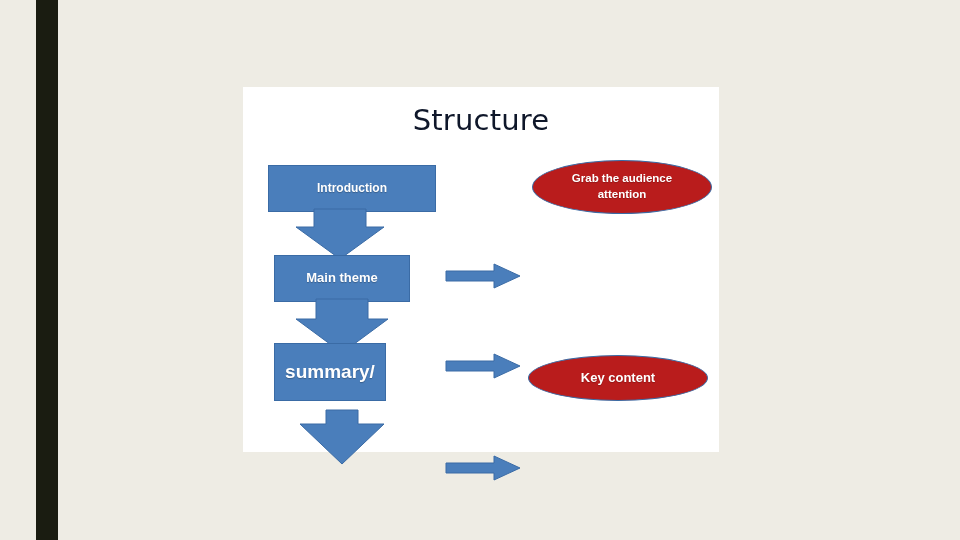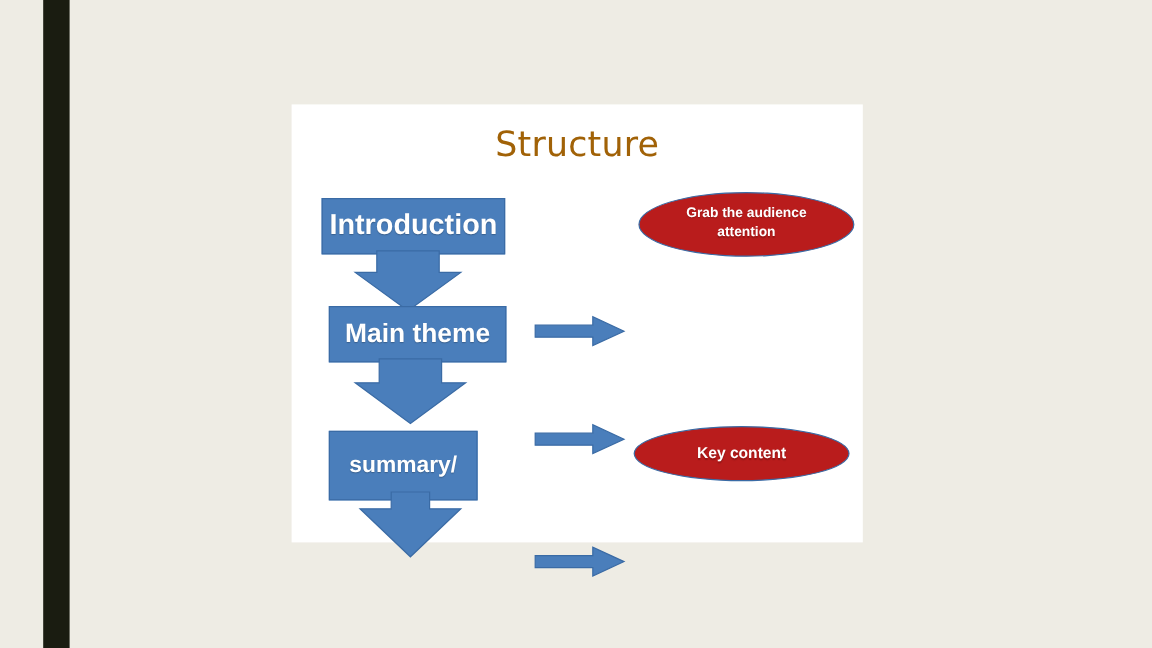--- a/index.html
+++ b/index.html
@@ -38,21 +38,21 @@
   }
   
   .slide-title {
     position: absolute;
     left: 0;
     top: 16px;
     width: 476px;
     text-align: center;
     font-size: 29px;
     font-weight: 400;
-    color: #a16207;
+    color: #0f172a;
     letter-spacing: 0.2px;
     font-family: "DejaVu Sans", sans-serif;
   }
   
   .layer {
     position: absolute;
     left: 0;
     top: 0;
     width: 476px;
     height: 365px;
@@ -66,29 +66,29 @@
     display: flex;
     align-items: center;
     justify-content: center;
     color: #FFFFFF;
     font-weight: bold;
     text-align: center;
     line-height: 1.12;
     text-shadow: 0 1px 1px rgba(0,0,0,0.25);
   }
   .box-intro {
-    left: 25px;  top: 78px;  width: 153px; height: 47px;
-    font-size: 24px;
+    left: 25px;  top: 78px;  width: 168px; height: 47px;
+    font-size: 12px;
   }
   .box-main {
-    left: 31px;  top: 168px; width: 148px; height: 47px;
-    font-size: 22px;
+    left: 31px;  top: 168px; width: 136px; height: 47px;
+    font-size: 13px;
   }
   .box-summary {
-    left: 31px;  top: 272px; width: 124px; height: 58px;
+    left: 31px;  top: 256px; width: 112px; height: 58px;
     font-size: 19px;
   }
   
   .arrow-svg {
     position: absolute;
     overflow: visible;
   }
   .a-down-1 { left: 25px;  top: 122px; }
   .a-down-2 { left: 31px;  top: 212px; }
   .a-down-3 { left: 31px;  top: 323px; }

